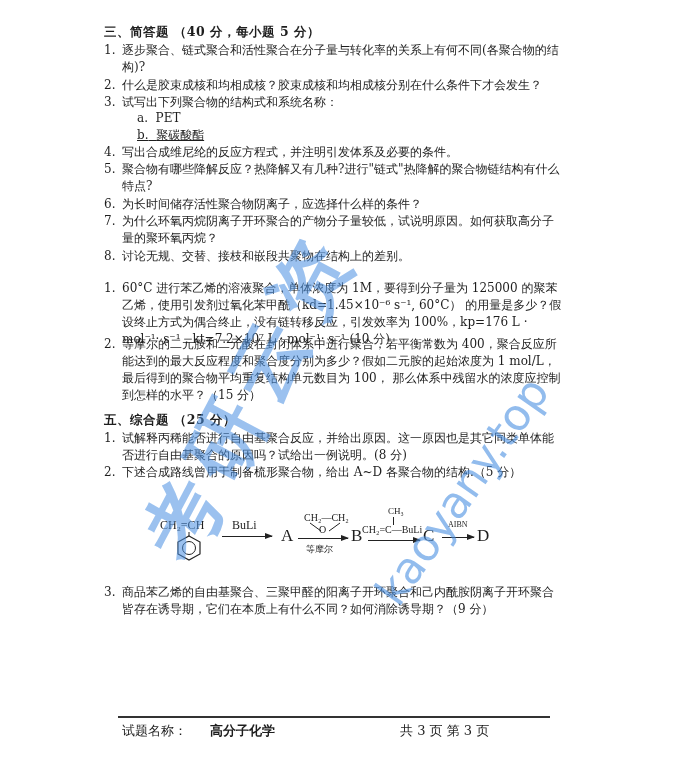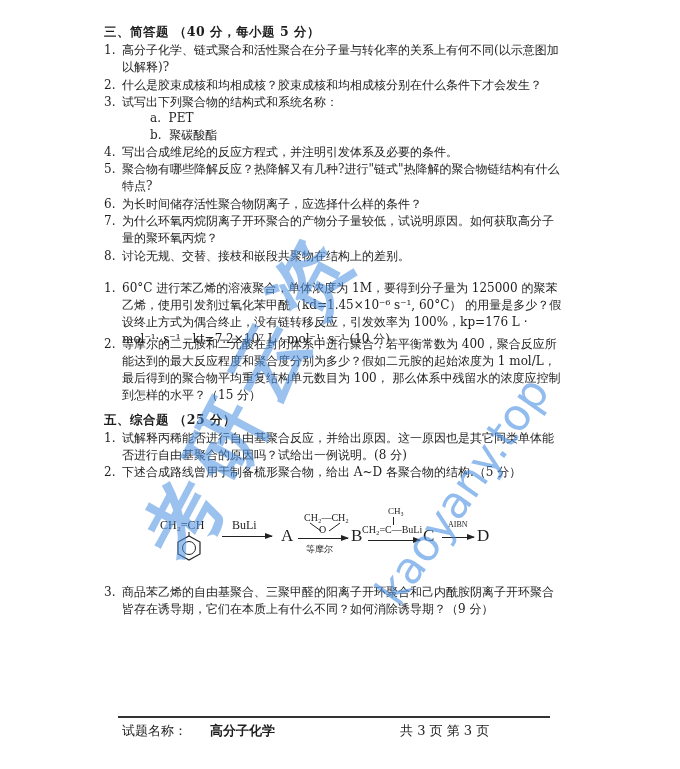--- a/index.html
+++ b/index.html
@@ -3,55 +3,55 @@
 <meta charset="utf-8">
 <style>
   html, body { margin:0; padding:0; }
   body { width:680px; height:769px; background:#ffffff; position:relative; overflow:hidden;
          font-family:"DejaVu Serif","Liberation Serif",serif; color:#1e1e1e; }
   .page { position:absolute; left:0; top:0; width:608px; height:769px; }
   .sec { position:absolute; left:104px; font-size:12.5px; font-weight:bold; letter-spacing:0.5px; }
   .q { position:absolute; left:104px; width:460px; font-size:12px; line-height:17px; }
   .q .num { position:absolute; left:0; top:0; }
   .q .txt { display:block; padding-left:18px; }
-  .sub { position:absolute; left:150px; font-size:12px; }
+  .sub { position:absolute; left:137px; font-size:12px; }
   .footer-line { position:absolute; left:118px; top:716px; width:432px; height:2px; background:#333; }
   .footer { position:absolute; top:722px; font-size:13px;text-align:center; }
   .chem { position:absolute; font-size:12px; font-family:"Liberation Serif",serif; }
   .arrow { position:absolute; height:1px; background:#222; }
   .arrow::after { content:""; position:absolute; right:-1px; top:-3px; border-left:8px solid #222;
                   border-top:3.5px solid transparent; border-bottom:3.5px solid transparent; }
   .big { font-size:17px; }
   .wm { position:absolute; color:#4a90e2; opacity:0.55; font-weight:bold; pointer-events:none; }
   .wm-cn { font-size:78px; font-family:"DejaVu Sans",sans-serif; transform:rotate(-62deg); transform-origin:left top; letter-spacing:12px; }
   .wm-en { font-size:44px; font-family:"DejaVu Sans",sans-serif; font-weight:normal; transform:rotate(-55deg); transform-origin:left top; opacity:0.6; }
 </style>
 </head>
 <body>
 
 <div class="page">
 
   <div class="sec" style="top:24px;">三、简答题 （40 分，每小题 5 分）</div>
 
   <div class="q" style="top:42px;">
     <span class="num">1.</span>
-    <span class="txt">高分子化学、链式聚合和活性聚合在分子量与转化率的关系上有何不同(以示意图加以解释)?</span>
+    <span class="txt">逐步聚合、链式聚合和活性聚合在分子量与转化率的关系上有何不同(各聚合物的结构)?</span>
   </div>
   <div class="q" style="top:77px;">
     <span class="num">2.</span>
     <span class="txt">什么是胶束成核和均相成核？胶束成核和均相成核分别在什么条件下才会发生？</span>
   </div>
   <div class="q" style="top:94px;">
     <span class="num">3.</span>
     <span class="txt">试写出下列聚合物的结构式和系统名称：</span>
   </div>
   <div class="sub" style="top:111px;">
     <span>a.</span>&nbsp;&nbsp;<span>PET</span>
   </div>
-  <div class="sub" style="top:127px;">
+  <div class="sub" style="top:127px;text-decoration:underline;">
     <span>b.</span>&nbsp;&nbsp;<span>聚碳酸酯</span>
   </div>
   <div class="q" style="top:144px;">
     <span class="num">4.</span>
     <span class="txt">写出合成维尼纶的反应方程式，并注明引发体系及必要的条件。</span>
   </div>
   <div class="q" style="top:161px;">
     <span class="num">5.</span>
     <span class="txt">聚合物有哪些降解反应？热降解又有几种?进行"链式"热降解的聚合物链结构有什么特点?</span>
   </div>

